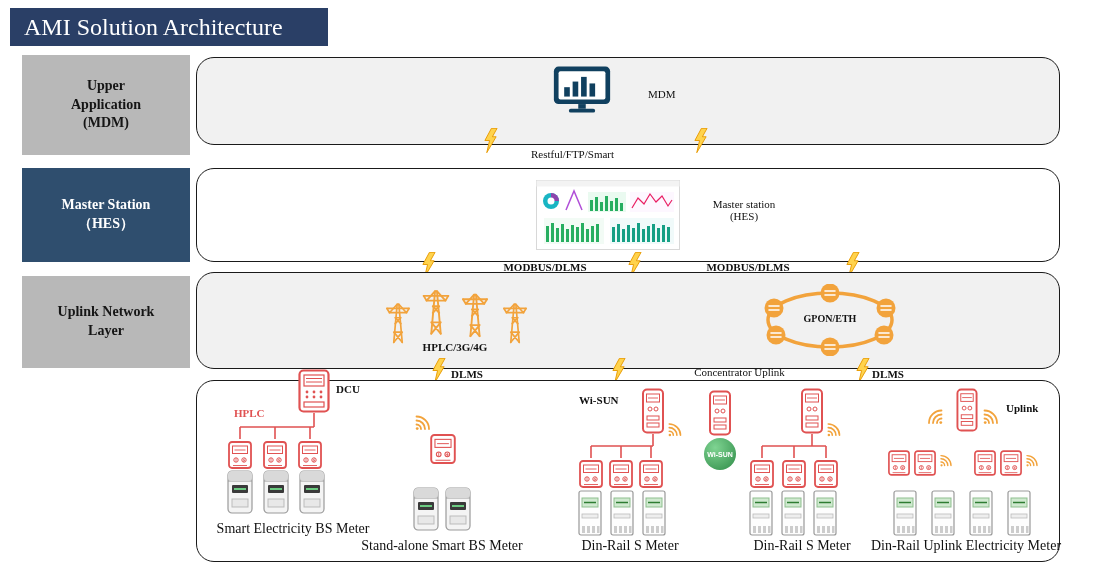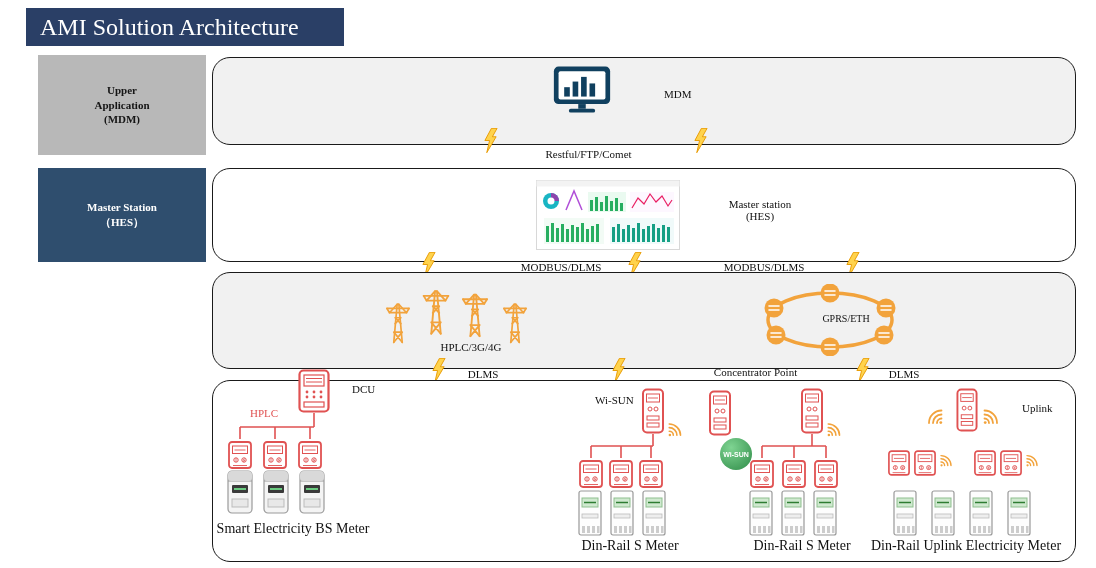--- a/index.html
+++ b/index.html
@@ -1,29 +1,29 @@
 <!DOCTYPE html>
 <html><head>
 <meta charset="utf-8">
 <style>
   html,body{margin:0;padding:0;background:#ffffff;}
   #stage{position:relative;width:1096px;height:568px;background:#ffffff;overflow:hidden;
          font-family:"Liberation Serif", serif;color:#111;}
-  .abs{position:absolute;margin-left:16px;}
+  .abs{position:absolute;}
   .pre{white-space:pre-line;}
   .title-banner{left:10px;top:8px;width:318px;height:38px;background:#2a3f66;color:#fff;
         display:flex;align-items:center;padding-left:14px;box-sizing:border-box;font-size:24px;}
   .layer-label{display:flex;align-items:center;justify-content:center;text-align:center;
-        font-weight:bold;font-size:11px;line-height:1.35;}
+        font-weight:bold;font-size:14px;line-height:1.35;}
   .lab-gray{background:#b8b8b8;color:#151515;}
   .lab-navy{background:#2f4e6e;color:#ffffff;}
   .panel{border:1.6px solid #1a1a1a;border-radius:18px;background:#ffffff;box-sizing:border-box;}
   .panel.tint{background:#f1f1f1;}
   .conn-label{text-align:center;font-size:11px;color:#111;}
-  .bold{font-weight:normal;}
+  .bold{font-weight:bold;}
   .red-text{color:#E05252;}
   .caption{left:-22px;right:-22px;bottom:2px;position:absolute;text-align:center;font-size:14px;color:#111;}
   .group{position:absolute;}
   .icon{position:absolute;}
   .flip{transform:scaleX(-1);}
   .small-label{font-size:11px;}
 </style>
 </head>
 <body>
 
@@ -127,21 +127,21 @@
       <use href="#i-monitor"></use>
     </svg>
   <div class="abs small-label" style="left:648px;top:88px;width:50px">MDM</div>
 
   <svg class="icon" style="left:483px;top:128px;width:15px;height:25px">
       <use href="#i-bolt"></use>
     </svg>
   <svg class="icon" style="left:693px;top:128px;width:15px;height:25px">
       <use href="#i-bolt"></use>
     </svg>
-  <div class="abs conn-label" style="left:500px;top:148px;width:145px">Restful/FTP/Comet</div>
+  <div class="abs conn-label" style="left:500px;top:148px;width:145px">Restful/FTP/Smart</div>
 
   <div class="abs layer-label lab-navy pre" style="left:22px;top:168px;width:168px;height:94px">Master Station
 （HES）</div>
   <div class="abs panel" style="left:196px;top:168px;width:864px;height:94px"></div>
   <svg class="icon" style="left:536px;top:180px;width:144px;height:70px" viewBox="0 0 144 70">
     <rect x="0.5" y="0.5" width="143" height="69" fill="#ffffff" stroke="#d8d8d8"></rect>
     <rect x="0.5" y="0.5" width="143" height="6" fill="#f3f3f3"></rect>
     <circle cx="15" cy="21" r="8" fill="#19b5c3"></circle>
     <path d="M15 13 a8 8 0 0 1 8 8 L15 21 Z" fill="#8e44ad"></path>
     <circle cx="15" cy="21" r="3.5" fill="#ffffff"></circle>
@@ -196,20 +196,22 @@
     </svg>
   <svg class="icon" style="left:627px;top:252px;width:15px;height:25px">
       <use href="#i-bolt"></use>
     </svg>
   <svg class="icon" style="left:845px;top:252px;width:15px;height:25px">
       <use href="#i-bolt"></use>
     </svg>
   <div class="abs conn-label bold" style="left:485px;top:261px;width:120px">MODBUS/DLMS</div>
   <div class="abs conn-label bold" style="left:688px;top:261px;width:120px">MODBUS/DLMS</div>
 
+  <div class="abs layer-label lab-gray pre" style="left:22px;top:276px;width:168px;height:92px">Uplink Network
+Layer</div>
   <div class="abs panel tint" style="left:196px;top:272px;width:864px;height:97px"></div>
   <svg class="icon" style="left:382px;top:300px;width:32px;height:44px">
       <use href="#i-tower"></use>
     </svg>
   <svg class="icon" style="left:419px;top:286px;width:34px;height:50px">
       <use href="#i-tower"></use>
     </svg>
   <svg class="icon" style="left:458px;top:290px;width:34px;height:48px">
       <use href="#i-tower"></use>
     </svg>
@@ -230,33 +232,33 @@
     </g>
     <g stroke="#ffffff" stroke-width="1.6" stroke-linecap="round">
       <path d="M69 7 h10 M69 11 h10"></path>
         <path d="M125 22 h10 M125 26 h10"></path>
         <path d="M123 49 h10 M123 53 h10"></path>
       <path d="M69 61 h10 M69 65 h10"></path>
         <path d="M13 22 h10 M13 26 h10"></path>
         <path d="M15 49 h10 M15 53 h10"></path>
     </g>
   </svg>
-  <div class="abs conn-label bold" style="left:771px;top:313px;width:118px;font-size:10px">GPRS/ETH</div>
+  <div class="abs conn-label bold" style="left:771px;top:313px;width:118px;font-size:10px">GPON/ETH</div>
 
   <svg class="icon" style="left:431px;top:358px;width:15px;height:25px">
       <use href="#i-bolt"></use>
     </svg>
   <svg class="icon" style="left:611px;top:358px;width:15px;height:25px">
       <use href="#i-bolt"></use>
     </svg>
   <svg class="icon" style="left:855px;top:358px;width:15px;height:25px">
       <use href="#i-bolt"></use>
     </svg>
   <div class="abs conn-label bold" style="left:437px;top:368px;width:60px">DLMS</div>
-  <div class="abs conn-label" style="left:677px;top:366px;width:125px">Concentrator Point</div>
+  <div class="abs conn-label" style="left:677px;top:366px;width:125px">Concentrator Uplink</div>
   <div class="abs conn-label bold" style="left:858px;top:368px;width:60px">DLMS</div>
 
   <div class="abs panel" style="left:196px;top:380px;width:864px;height:182px"></div>
 
   <div class="group" style="left:218px;top:369px;width:150px;height:170px">
     <svg class="icon" style="left:80px;top:0;width:32px;height:44px">
         <use href="#i-dcu"></use>
       </svg>
     <div class="abs small-label bold" style="left:118px;top:14px">DCU</div>
     <div class="abs small-label bold red-text" style="left:16px;top:38px">HPLC</div>
@@ -277,20 +279,35 @@
       </svg>
     <svg class="icon" style="left:44px;top:100px;width:28px;height:46px">
         <use href="#i-bs"></use>
       </svg>
     <svg class="icon" style="left:80px;top:100px;width:28px;height:46px">
         <use href="#i-bs"></use>
       </svg>
     <div class="caption">Smart Electricity BS Meter</div>
   </div>
 
+  <div class="group" style="left:382px;top:386px;width:120px;height:170px">
+    <svg class="icon" style="left:32px;top:26px;width:20px;height:20px">
+        <use href="#i-wifi"></use>
+      </svg>
+    <svg class="icon" style="left:48px;top:48px;width:26px;height:30px">
+        <use href="#i-meter"></use>
+      </svg>
+    <svg class="icon" style="left:30px;top:100px;width:28px;height:46px">
+        <use href="#i-bs"></use>
+      </svg>
+    <svg class="icon" style="left:62px;top:100px;width:28px;height:46px">
+        <use href="#i-bs"></use>
+      </svg>
+    <div class="caption">Stand-alone Smart BS Meter</div>
+  </div>
 
   <div class="group" style="left:565px;top:386px;width:130px;height:170px">
     <div class="abs small-label bold" style="left:14px;top:8px">Wi-SUN</div>
     <svg class="icon" style="left:76px;top:2px;width:24px;height:46px">
         <use href="#i-tall"></use>
       </svg>
     <svg class="icon" style="left:102px;top:34px;width:18px;height:18px">
         <use href="#i-wifi"></use>
       </svg>
     <svg class="icon" style="left:0;top:48px;width:130px;height:26px" viewBox="0 0 130 26">

